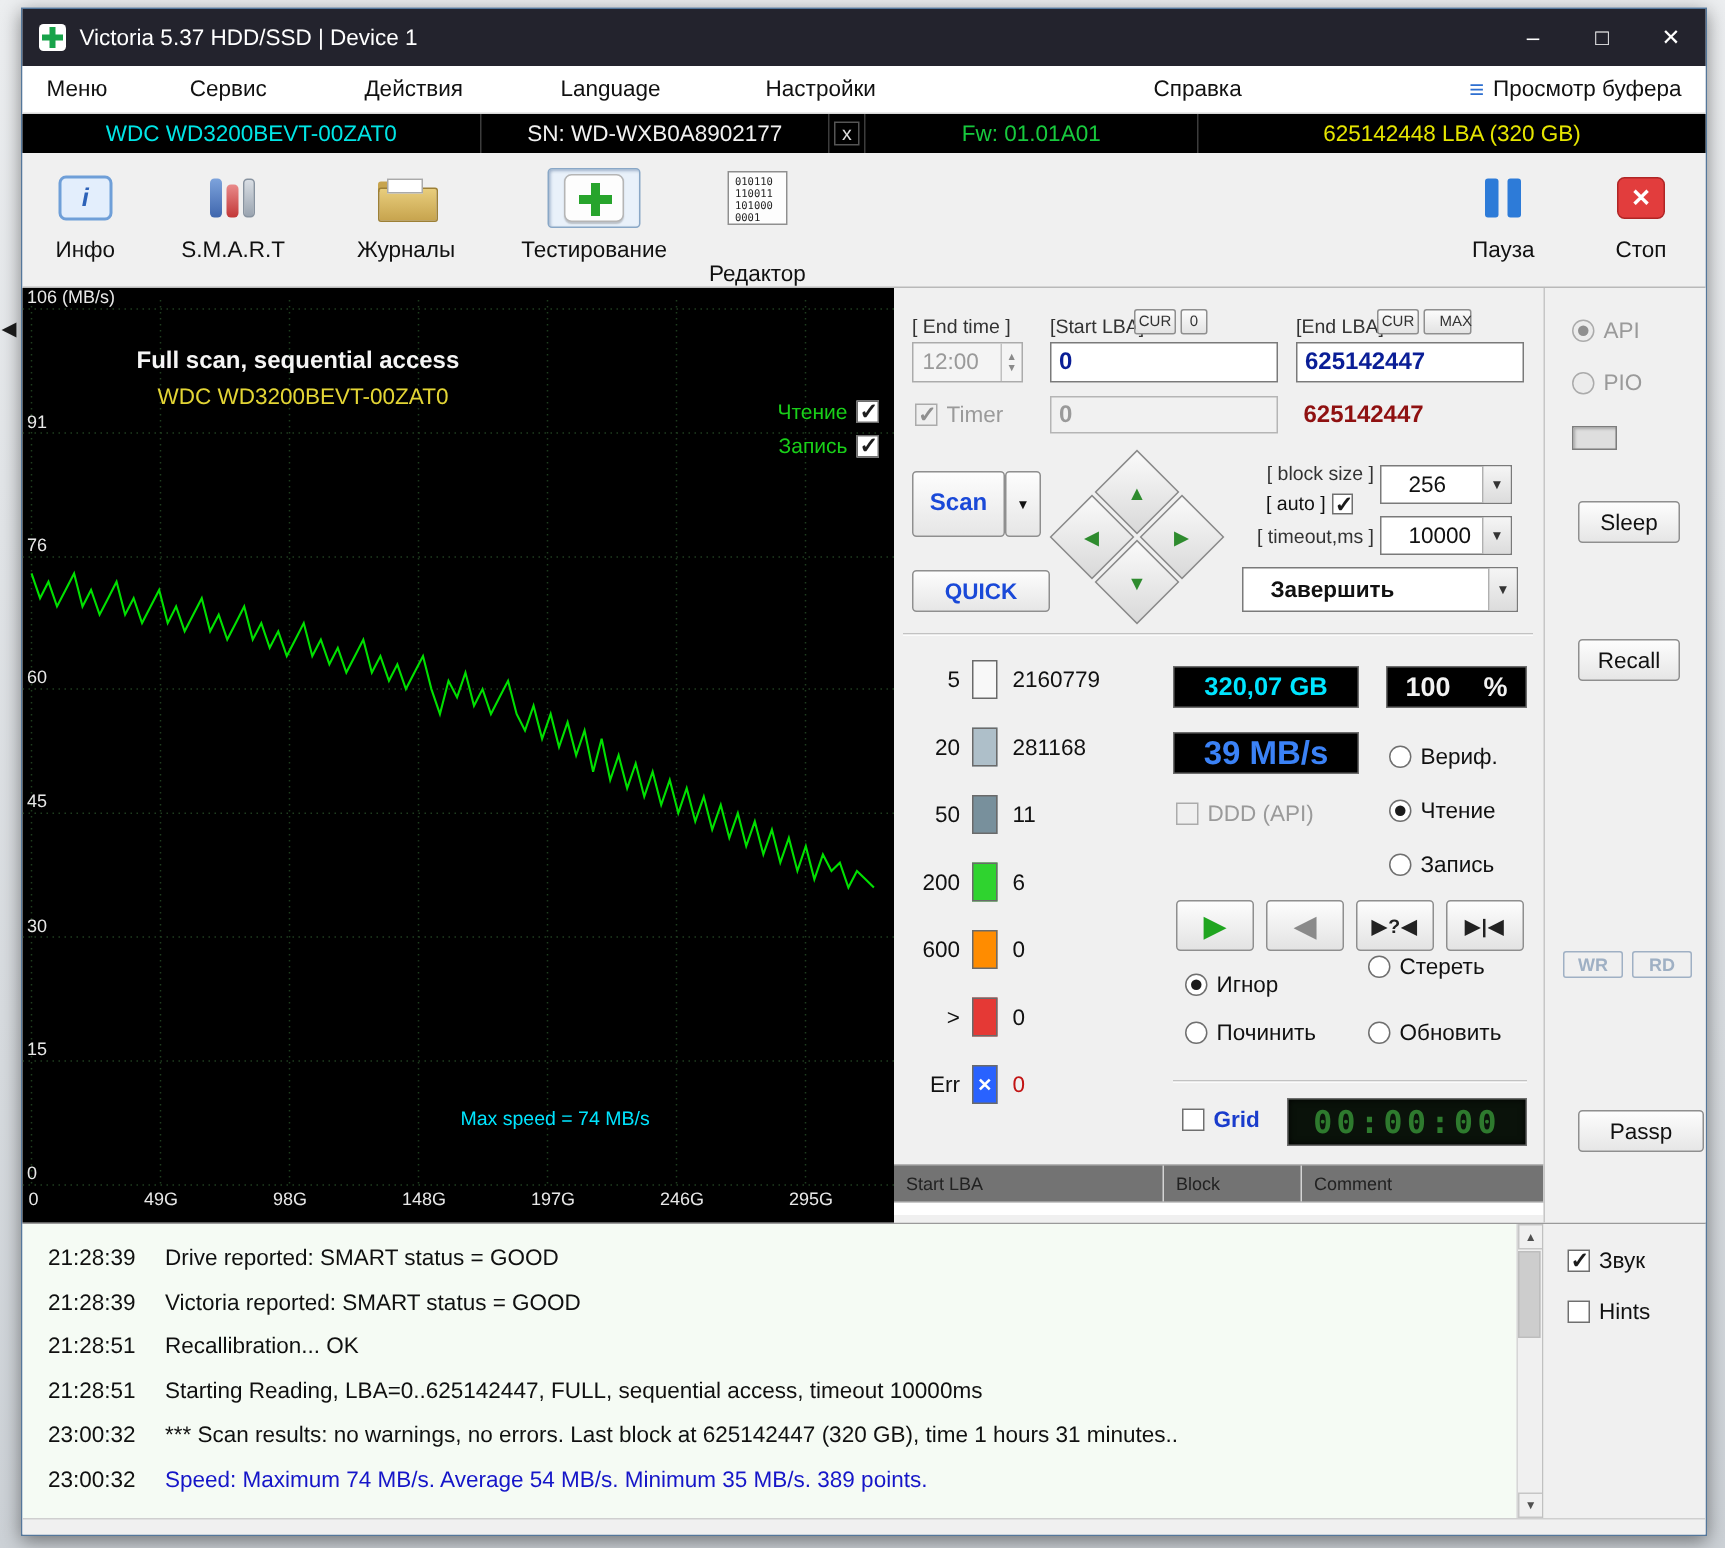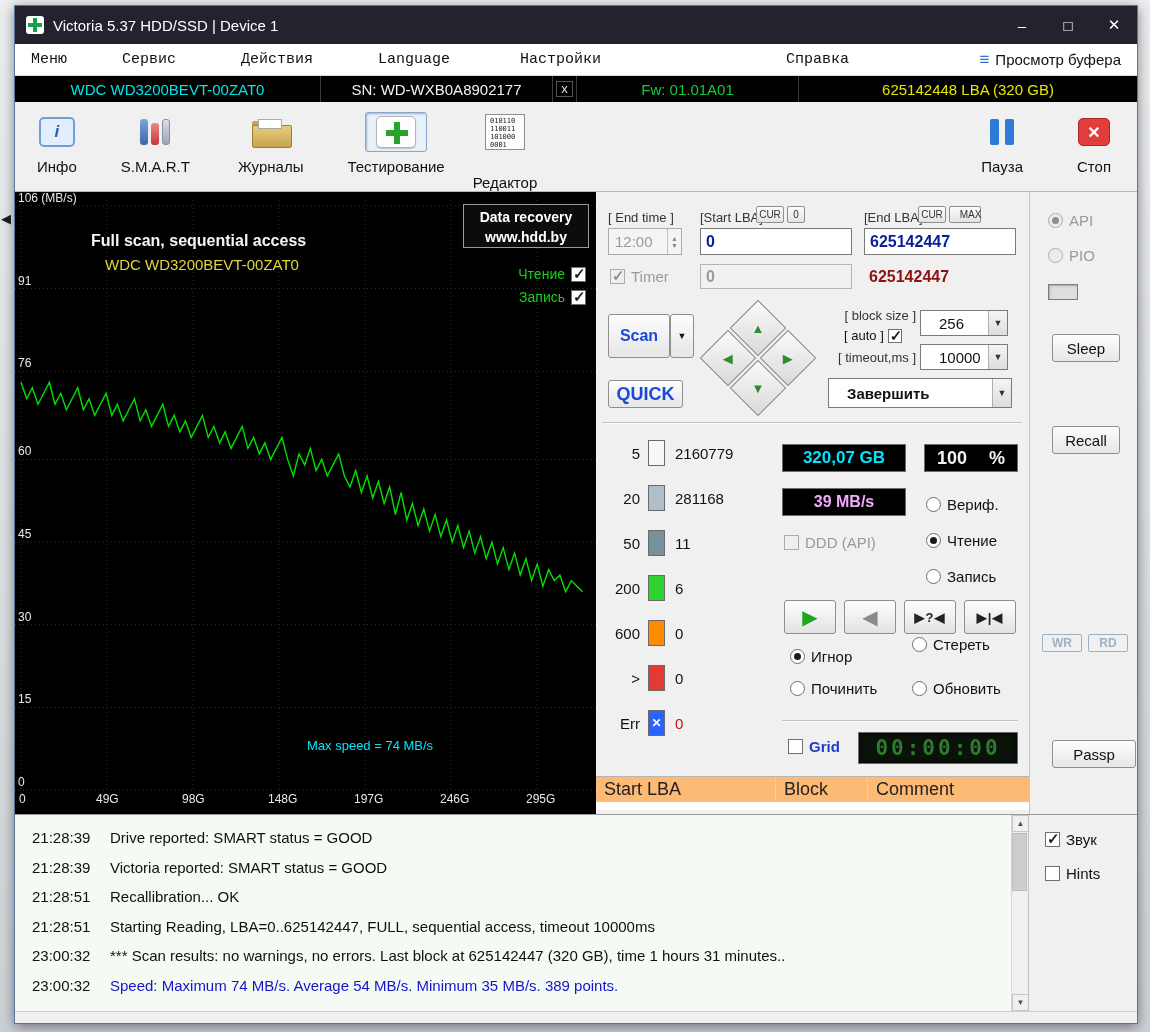--- a/index.html
+++ b/index.html
@@ -13,21 +13,21 @@
   .titlebar { flex:0 0 38px; background:#23232d; display:flex; align-items:center; color:#fff; }
   .app-icon { width:18px; height:18px; background:#fff; border-radius:3px; margin:0 9px 0 11px; position:relative; }
   .app-icon::before { content:""; position:absolute; left:7px; top:2px; width:4px; height:14px; background:#18a34a; }
   .app-icon::after  { content:""; position:absolute; left:2px; top:7px; width:14px; height:4px; background:#18a34a; }
   .title-text { font-size:15px; }
   .win-controls { margin-left:auto; display:flex; height:38px; }
   .wbtn { width:46px; display:flex; align-items:center; justify-content:center; font-size:15px; color:#fff; cursor:default; }
 
   
   .menubar { flex:0 0 32px; background:#ffffff; border-bottom:1px solid #d8d8d8; display:flex; align-items:center; font-size:15px; color:#111; }
-  .menu-item { cursor:default;font-family:Liberation Mono, monospace; }
+  .menu-item { cursor:default; }
   .buffer-item { margin-left:auto; margin-right:16px; display:flex; align-items:center; gap:6px; }
   .buffer-icon { color:#2e6fd0; font-size:17px; font-weight:bold; line-height:1; }
 
   
   .devicebar { flex:0 0 26px; background:#000; display:flex; align-items:center; font-size:15px; }
   .dseg { height:100%; display:flex; align-items:center; justify-content:center; border-right:1px solid #3c3c3c; }
   .dmodel { width:306px; color:#00e5e5; }
   .dsn { width:232px; color:#f2f2f2; }
   .dx { width:24px; color:#e0e0e0; font-size:13px; }
   .dx span { border:1px solid #555; padding:0 4px; line-height:14px; }
@@ -100,30 +100,30 @@
   .crow.gray { color:#9a9a9a; }
 
   .statrow { position:absolute; display:flex; align-items:center; font-size:15px; color:#111; }
   .statrow .num { width:36px; text-align:right; margin-right:8px; }
   .stat-block { width:17px; height:26px; border:1px solid #6a6a6a; margin-right:10px; display:flex; align-items:center; justify-content:center; color:#fff; font-size:12px; font-weight:bold; }
   .statrow .cnt { font-size:15px; }
   .statrow .cnt.red { color:#c21414; }
 
   .lcd { position:absolute; background:#000; border:1px solid #6d6d6d; box-shadow:inset 0 0 4px #000; display:flex; align-items:center; justify-content:center; font-weight:bold; }
   .lcd.cyan { color:#00e5ff; font-size:17px; }
-  .lcd.green { color:#f0abfc; font-size:16px; }
+  .lcd.green { color:#3b82f6; font-size:22px; }
   .lcd.white { color:#f2f2f2; font-size:18px; justify-content:space-between; padding:0 12px; }
   .lcd.seg { font-family:"DejaVu Sans Mono",monospace; color:#2e7a2e; font-size:21px; letter-spacing:3px; background:#0a120a; }
 
   .tbtn { position:absolute; width:52px; height:34px; background:linear-gradient(#fdfdfd,#e3e3e3); border:1px solid #8f8f8f; border-radius:3px; display:flex; align-items:center; justify-content:center; }
   .tbtn .g-play { color:#1fa51f; font-size:20px; }
   .tbtn .g-back { color:#8a8a8a; font-size:20px; }
   .tbtn .g-sm { color:#222; font-size:13px; font-weight:bold; letter-spacing:1px; }
 
-  .thead { position:absolute; left:0; top:584px; width:433px; height:26px; background:#fdba74; border-top:1px solid #b5b5b5; border-bottom:1px solid #c9c9c9; display:flex; font-size:18px; color:#222; }
+  .thead { position:absolute; left:0; top:584px; width:433px; height:26px; background:#737373; border-top:1px solid #b5b5b5; border-bottom:1px solid #c9c9c9; display:flex; font-size:12px; color:#222; }
   .thead .c { display:flex; align-items:center; padding-left:8px; border-right:1px solid #d4d4d4; }
 
   
   .rightcol { flex:1; position:relative; background:#f0f0f0; border-left:1px solid #c6c6c6; }
   .ind-box { position:absolute; width:30px; height:16px; background:#dedede; border:1px solid #7d7d7d; box-shadow:inset 1px 1px 2px rgba(0,0,0,.25); }
   .dis-btn { position:absolute; width:40px; height:18px; border:1px solid #9fb0c4; color:#9fb0c4; font-size:12px; font-weight:bold; display:flex; align-items:center; justify-content:center; border-radius:2px; }
 
   
   .logarea { flex:0 0 197px; display:flex; border-top:1px solid #9a9a9a; }
   .logbox { width:1014px; flex:0 0 1014px; background:#f5fbf4; position:relative; border-right:1px solid #c0c0c0; overflow:hidden; }
@@ -259,24 +259,20 @@
           <line x1="92.0" y1="8" x2="92.0" y2="598" stroke="#1f3d1f" stroke-width="1" stroke-dasharray="1 3"></line>
           <line x1="178.0" y1="8" x2="178.0" y2="598" stroke="#1f3d1f" stroke-width="1" stroke-dasharray="1 3"></line>
           <line x1="264.0" y1="8" x2="264.0" y2="598" stroke="#1f3d1f" stroke-width="1" stroke-dasharray="1 3"></line>
           <line x1="350.0" y1="8" x2="350.0" y2="598" stroke="#1f3d1f" stroke-width="1" stroke-dasharray="1 3"></line>
           <line x1="436.0" y1="8" x2="436.0" y2="598" stroke="#1f3d1f" stroke-width="1" stroke-dasharray="1 3"></line>
           <line x1="522.0" y1="8" x2="522.0" y2="598" stroke="#1f3d1f" stroke-width="1" stroke-dasharray="1 3"></line>
           <polyline points="6.0,190.3 11.7,206.8 17.3,195.8 23.0,212.3 28.7,201.3 34.4,190.3 40.0,212.3 45.7,201.3 51.4,217.8 57.1,206.8 62.7,195.8 68.4,217.8 74.1,206.8 79.7,223.4 85.4,212.3 91.1,201.3 96.8,223.4 102.4,212.3 108.1,228.9 113.8,217.8 119.5,206.8 125.1,228.9 130.8,217.8 136.5,234.4 142.2,223.4 147.8,212.3 153.5,234.4 159.2,223.4 164.8,239.9 170.5,228.9 176.2,245.4 181.9,234.4 187.5,223.4 193.2,245.4 198.9,234.4 204.6,250.9 210.2,239.9 215.9,256.4 221.6,245.4 227.2,234.4 232.9,256.4 238.6,245.4 244.3,261.9 249.9,250.9 255.6,267.4 261.3,256.4 267.0,245.4 272.6,267.4 278.3,284.0 284.0,261.9 289.7,272.9 295.3,256.4 301.0,278.5 306.7,267.4 312.3,284.0 318.0,272.9 323.7,261.9 329.4,284.0 335.0,295.0 340.7,278.5 346.4,300.5 352.1,284.0 357.7,306.0 363.4,289.5 369.1,311.5 374.7,295.0 380.4,322.5 386.1,300.5 391.8,328.0 397.4,311.5 403.1,333.5 408.8,317.0 414.5,339.1 420.1,322.5 425.8,344.6 431.5,328.0 437.2,350.1 442.8,333.5 448.5,355.6 454.2,339.1 459.8,361.1 465.5,344.6 471.2,366.6 476.9,350.1 482.5,372.1 488.2,355.6 493.9,377.6 499.6,361.1 505.2,383.1 510.9,366.6 516.6,388.6 522.2,372.1 527.9,394.2 533.6,377.6 539.3,388.6 544.9,383.1 550.6,399.7 556.3,388.6 562.0,394.2 567.6,399.7" fill="none" stroke="#00e000" stroke-width="1.4"></polyline>
         </svg>
       <div class="gtitle">Full scan, sequential access</div>
       <div class="gsub">WDC WD3200BEVT-00ZAT0</div>
-      <div class="gwm">
-        <div>Data recovery</div>
-        <div>www.hdd.by</div>
-      </div>
       <div class="gleg" style="right:10px; top:74px;">
         <span class="lbl">Чтение</span>
         <span class="cb checked"></span>
       </div>
       <div class="gleg" style="right:10px; top:97px;">
         <span class="lbl">Запись</span>
         <span class="cb checked"></span>
       </div>
       <div class="maxspeed">Max speed = 74 MB/s</div>
     <span class="tick" style="left: 3px; top: -1px;">106 (MB/s)</span><span class="tick" style="left: 3px; top: 82px;">91</span><span class="tick" style="left: 3px; top: 164px;">76</span><span class="tick" style="left: 3px; top: 252px;">60</span><span class="tick" style="left: 3px; top: 335px;">45</span><span class="tick" style="left: 3px; top: 418px;">30</span><span class="tick" style="left: 3px; top: 500px;">15</span><span class="tick" style="left: 3px; top: 583px;">0</span><span class="tick" style="left: 4px; top: 600px;">0</span><span class="tick" style="left: 81px; top: 600px;">49G</span><span class="tick" style="left: 167px; top: 600px;">98G</span><span class="tick" style="left: 253px; top: 600px;">148G</span><span class="tick" style="left: 339px; top: 600px;">197G</span><span class="tick" style="left: 425px; top: 600px;">246G</span><span class="tick" style="left: 511px; top: 600px;">295G</span></div>
@@ -333,21 +329,21 @@
       <div class="dd" style="left:324px; top:118px; width:88px; height:26px;">
         <span>256</span>
         <span class="arrow">▼</span>
       </div>
       <span class="slabel" style="left:224px; top:158px; width:96px; text-align:right;">[ timeout,ms ]</span>
       <div class="dd" style="left:324px; top:152px; width:88px; height:26px;">
         <span>10000</span>
         <span class="arrow">▼</span>
       </div>
 
-      <div class="btn blue" style="left:12px; top:188px; width:75px; height:28px; font-size:18px;">QUICK</div>
+      <div class="btn blue" style="left:12px; top:188px; width:92px; height:28px; font-size:15px;">QUICK</div>
       <div class="dd" style="left:232px; top:186px; width:184px; height:30px; font-weight:bold;">
         <span>Завершить</span>
         <span class="arrow">▼</span>
       </div>
 
       <div class="hline" style="left:6px; top:230px; width:420px;"></div>
 
       <div class="statrow" style="left:8px; top:248px;">
         <span class="num">5</span>
         <span class="stat-block" style="background: rgb(248, 248, 248);"></span>

